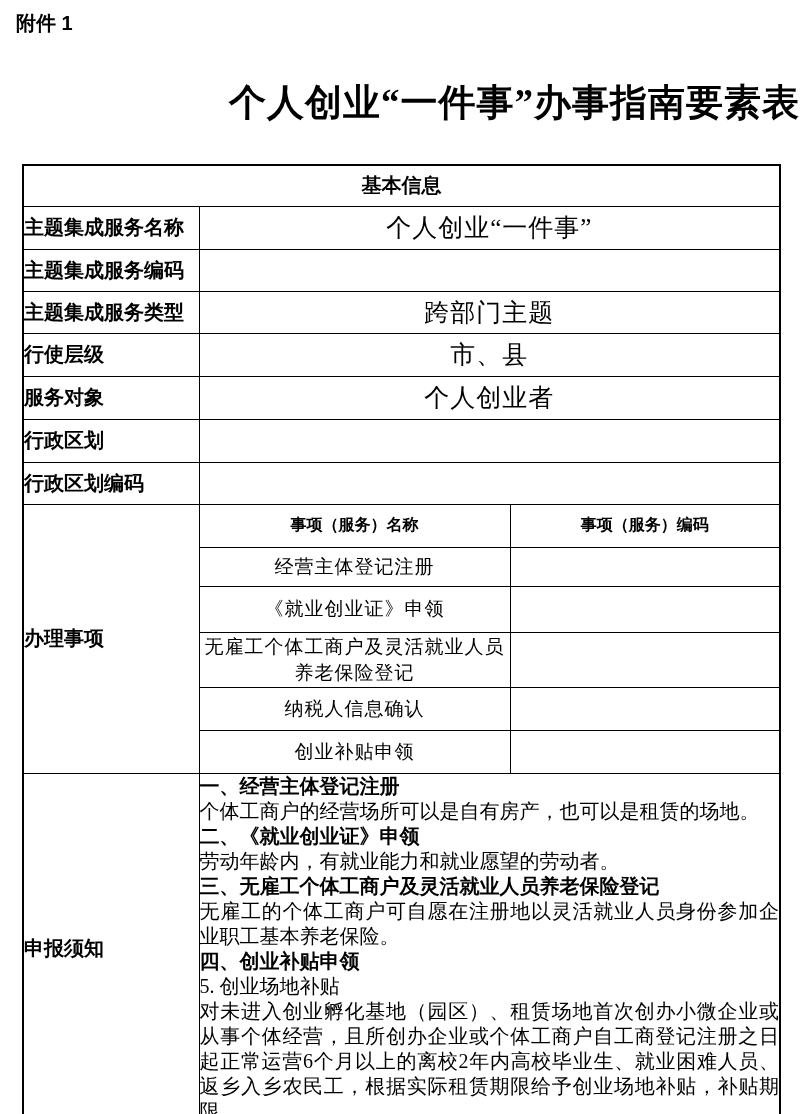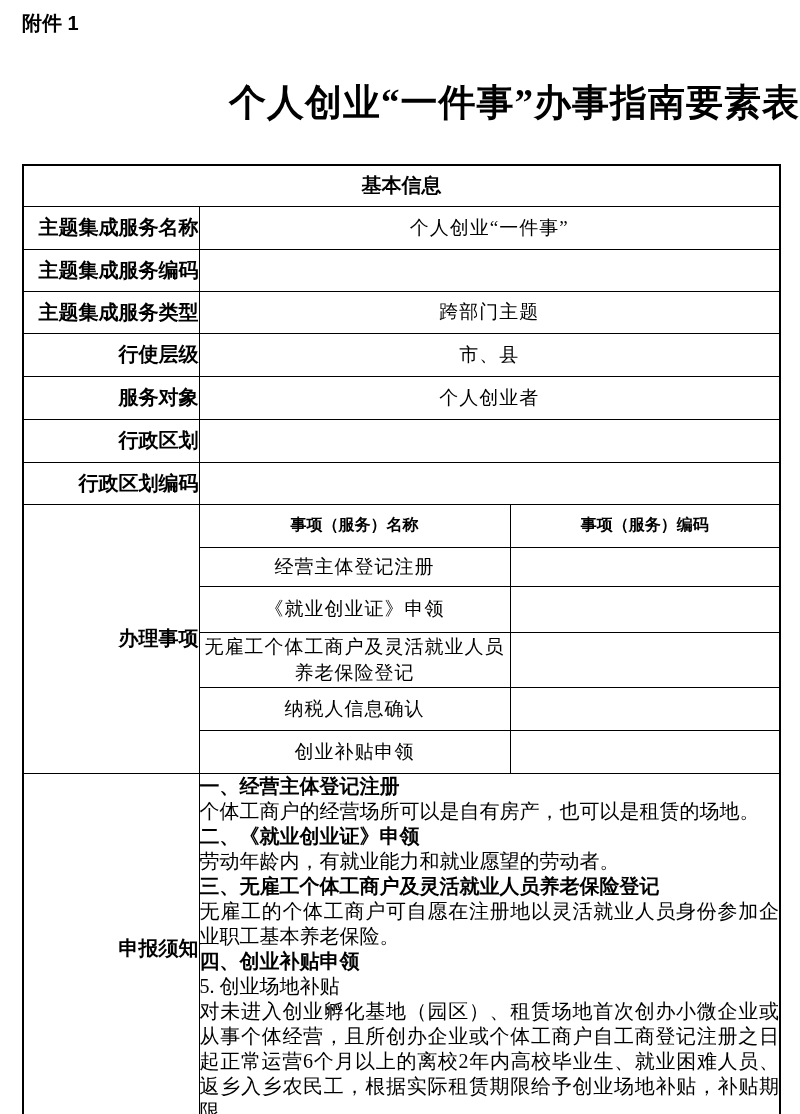--- a/index.html
+++ b/index.html
@@ -7,21 +7,21 @@
     position: relative;
     width: 800px;
     height: 1114px;
     background: #ffffff;
     color: #000000;
     font-family: "Liberation Sans", sans-serif;
     overflow: hidden;
   }
   .attachment {
     position: absolute;
-    left: 22px;
+    left: 16px;
     top: 10px;
     font-size: 20px;
     font-weight: bold;
     font-family: "Liberation Sans", sans-serif;
   }
   .doc-title {
     position: absolute;
     left: 0;
     top: 78px;
     width: 800px;
@@ -46,30 +46,30 @@
     padding: 0 0;
     overflow: hidden;
   }
   td.section-header {
     text-align: center;
     font-size: 20px;
     font-weight: bold;
     font-family: "Liberation Sans", sans-serif;
   }
   td.lbl {
-    text-align: right;
+    text-align: left;
     vertical-align: middle;
     font-size: 20px;
     font-weight: bold;
     font-family: "Liberation Sans", sans-serif;
   }
   td.val {
     text-align: center;
     vertical-align: middle;
-    font-size: 19px;
+    font-size: 25px;
     font-family: "Liberation Serif", serif;
     letter-spacing: 1px;
   }
   td.subhead {
     text-align: center;
     vertical-align: middle;
     font-size: 16px;
     font-weight: bold;
     font-family: "Liberation Sans", sans-serif;
   }

